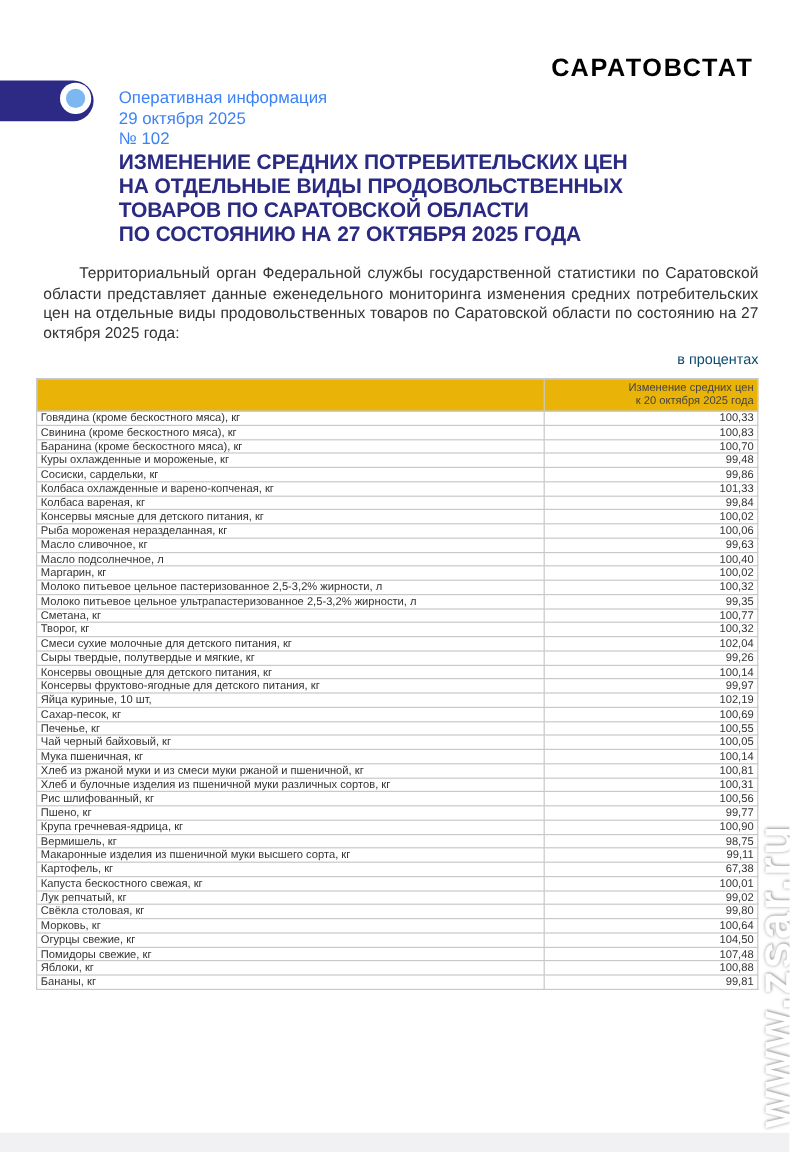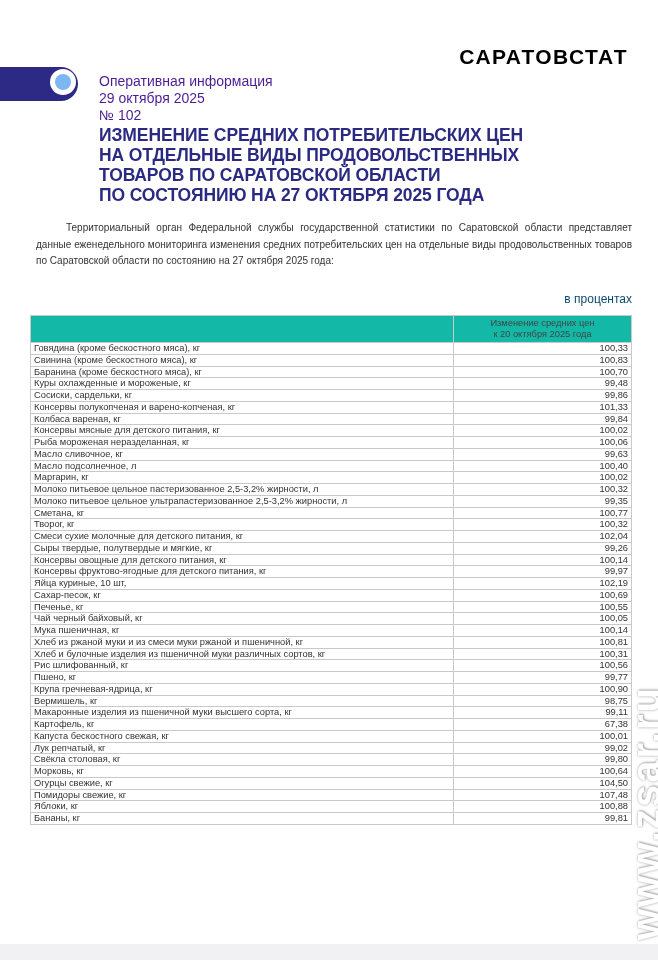--- a/index.html
+++ b/index.html
@@ -21,47 +21,47 @@
       position: absolute; left: 0; top: 67px; width: 78px; height: 34px;
       background: #2d2a85; border-radius: 0 17px 17px 0;
     }
     .logo-ring {
       position: absolute; left: 50px; top: 69px; width: 26px; height: 26px;
       border-radius: 50%; background: #ffffff;
       display: flex; align-items: center; justify-content: center;
     }
     .logo-dot { width: 16px; height: 16px; border-radius: 50%; background: #7db7f2; }
     .meta {
-      position: absolute; left: 99px; top: 73px; font-size: 14px; line-height: 17px; color: #4c1d95;
+      position: absolute; left: 99px; top: 73px; font-size: 14px; line-height: 17px; color: #3b82f6;
     }
     .title {
       position: absolute; left: 99px; top: 125px; width: 500px;
       font-size: 17.5px; line-height: 20px; font-weight: bold; color: #2b2a82;
       letter-spacing: -0.1px;
     }
     .title div { white-space: nowrap; }
     .intro {
       position: absolute; left: 36px; top: 220px; width: 596px;
-      font-size: 10px; line-height: 16.5px; color: #333; text-align: justify;
+      font-size: 13px; line-height: 16.5px; color: #333; text-align: justify;
     }
     .intro .indent { text-indent: 30px; }
     .units {
       position: absolute; right: 26px; top: 292px; font-size: 12px; color: #0c4a6e;
     }
     table.data {
       position: absolute; left: 30px; top: 315px; width: 602px;
       border-collapse: collapse; font-size: 9.3px; color: #333;
     }
     table.data th, table.data td {
       border: 1px solid #c9c9c9; padding: 0 3px; height: 10.75px; line-height: 10.75px;
       white-space: nowrap;
     }
     table.data thead th {
-      background: #14b8a6; height: 26px; line-height: 11px; font-weight: normal;
-      text-align: center; color: #444;
+      background: #eab308; height: 26px; line-height: 11px; font-weight: normal;
+      text-align: right; color: #444;
     }
     table.data td.num { text-align: right; }
     .col-name { width: 416px; }
     .watermark {
       position: absolute; left: 624px; top: 940px;
       transform: rotate(-90deg); transform-origin: left top;
       font-size: 40px; font-weight: bold; color: #ffffff;
       text-shadow: 0 0 3px #999, 1px 1px 2px #aaa;
       letter-spacing: 2px; opacity: 0.85; white-space: nowrap;
     }
@@ -119,21 +119,21 @@
       </tr>
       <tr>
         <td>Куры охлажденные и мороженые, кг</td>
         <td class="num">99,48</td>
       </tr>
       <tr>
         <td>Сосиски, сардельки, кг</td>
         <td class="num">99,86</td>
       </tr>
       <tr>
-        <td>Консервы полукопченая и варено-копченая, кг</td>
+        <td>Колбаса охлажденные и варено-копченая, кг</td>
         <td class="num">101,33</td>
       </tr>
       <tr>
         <td>Колбаса вареная, кг</td>
         <td class="num">99,84</td>
       </tr>
       <tr>
         <td>Консервы мясные для детского питания, кг</td>
         <td class="num">100,02</td>
       </tr>

